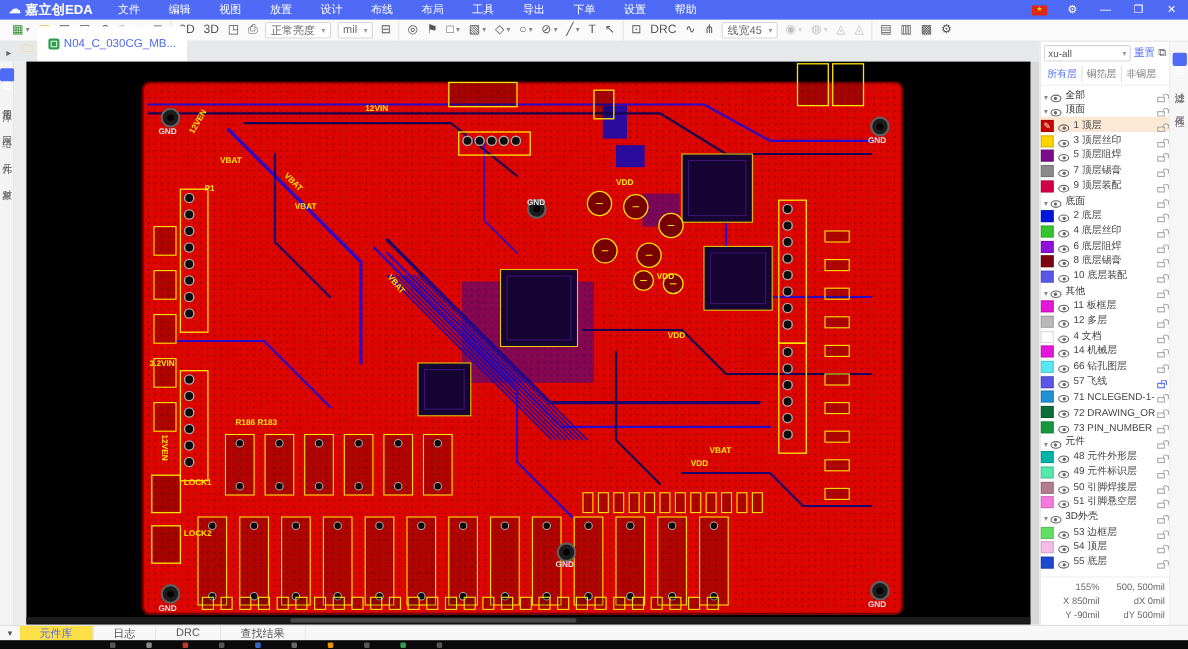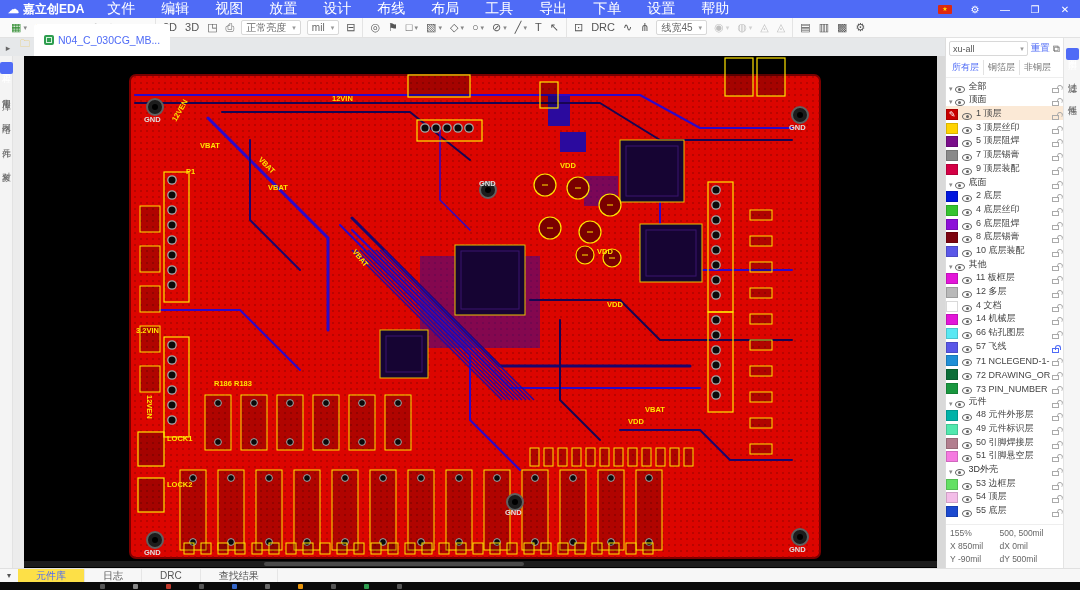--- a/index.html
+++ b/index.html
@@ -4,21 +4,21 @@
 <style>
   html,body{margin:0;padding:0;background:#222;}
   *{box-sizing:border-box;font-family:"Liberation Sans",sans-serif;}
   #app{position:relative;width:1080px;height:590px;background:#fff;overflow:hidden;font-size:11px;}
 
   
   #titlebar{position:absolute;left:0;top:0;width:1080px;height:18px;background:#4f6bf6;display:flex;align-items:center;color:#fff;}
   #brand{display:flex;align-items:center;gap:4px;padding:0 10px 0 8px;font-weight:bold;font-size:12px;}
   #logo-cloud{font-size:11px;line-height:1;}
   #menu-items{display:flex;height:100%;}
-  #menu-items .menu-item{padding:0 13px;display:flex;align-items:center;font-size:14px;cursor:default;}
+  #menu-items .menu-item{padding:0 13px;display:flex;align-items:center;font-size:10px;cursor:default;}
   #win-controls{margin-left:auto;display:flex;align-items:center;height:100%;}
   #win-controls .wbtn{width:30px;height:100%;display:flex;align-items:center;justify-content:center;font-size:10px;}
   #flag{width:14px;height:9px;background:#de2910;color:#ffde00;font-size:6px;line-height:9px;text-align:center;border-radius:1px;}
 
   
   #toolbar{position:absolute;left:0;top:18px;width:1080px;height:20px;background:#fafafa;border-bottom:1px solid #e2e2e2;display:flex;align-items:center;padding:0 4px;color:#555;}
   .tgroup{display:flex;align-items:center;height:100%;padding:0 3px;border-right:1px solid #e4e4e4;}
   .tgroup:last-child{border-right:none;}
   .tbtn{display:flex;align-items:center;padding:0 4px;height:16px;border-radius:2px;font-size:11px;line-height:1;cursor:default;white-space:nowrap;}
   .tbtn.dis{opacity:.35;}
@@ -66,21 +66,21 @@
   .lrow.group .caret{font-size:7px;color:#888;margin-right:2px;}
   .eye{width:10px;height:7px;border:1px solid #666;border-radius:50%;position:relative;flex:none;margin-right:4px;}
   .eye::after{content:"";position:absolute;left:50%;top:50%;width:3px;height:3px;margin:-1.5px 0 0 -1.5px;background:#666;border-radius:50%;}
   .lrow .lbl{white-space:nowrap;overflow:hidden;flex:1;}
   .lockw{flex:none;width:10px;display:flex;justify-content:center;}
   .lock{width:7px;height:5px;border:1px solid #aaa;position:relative;margin-top:3px;}
   .lock::before{content:"";position:absolute;top:-4px;left:2px;width:4px;height:4px;border:1px solid #aaa;border-bottom:none;border-radius:3px 3px 0 0;transform:translateX(2px) rotate(12deg);}
   .lock.closed{border-color:#4f6bf6;}
   .lock.closed::before{border-color:#4f6bf6;transform:none;}
   #panel-status{border-top:1px solid #eee;padding:3px 4px 4px 4px;font-size:8.5px;color:#666;display:grid;grid-template-columns:1fr 1.2fr;row-gap:3px;}
-  #panel-status .cell{white-space:nowrap;}
+  #panel-status .cell{white-space:nowrap;text-align:right;}
   #side-tabs{width:16px;background:#f6f6f6;display:flex;flex-direction:column;align-items:center;gap:12px;padding-top:10px;}
 
   
   #bottom-bar{position:absolute;left:0;bottom:8px;width:1080px;height:14px;background:#f7f7f7;border-top:1px solid #e0e0e0;display:flex;align-items:center;}
   #bottom-pin{width:18px;text-align:center;font-size:8px;color:#555;}
   .btab{padding:0 18px;font-size:10px;color:#555;height:100%;display:flex;align-items:center;border-right:1px solid #e6e6e6;}
   .btab.active{color:#4f6bf6;background:#fde047;}
 
   
   #taskbar{position:absolute;left:0;bottom:0;width:1080px;height:8px;background:#0a0a0a;display:flex;align-items:center;gap:28px;padding-left:100px;}

